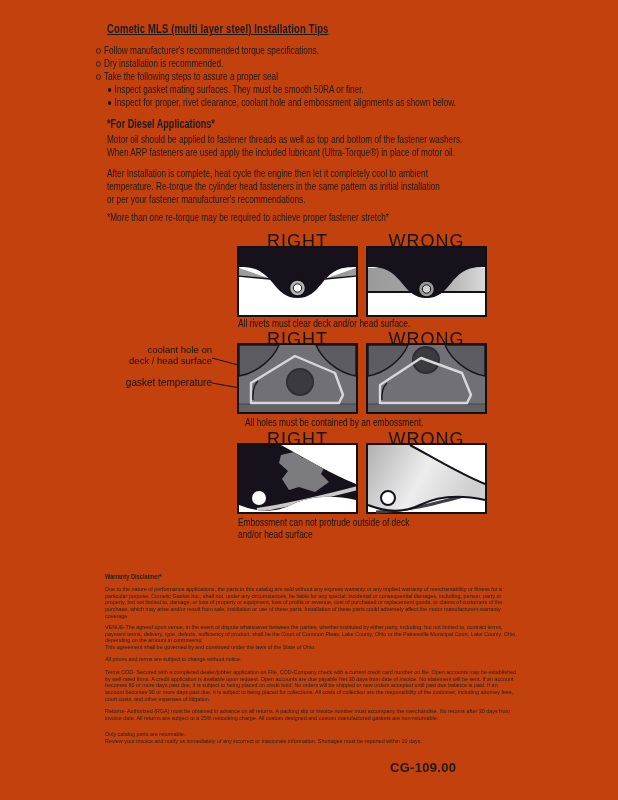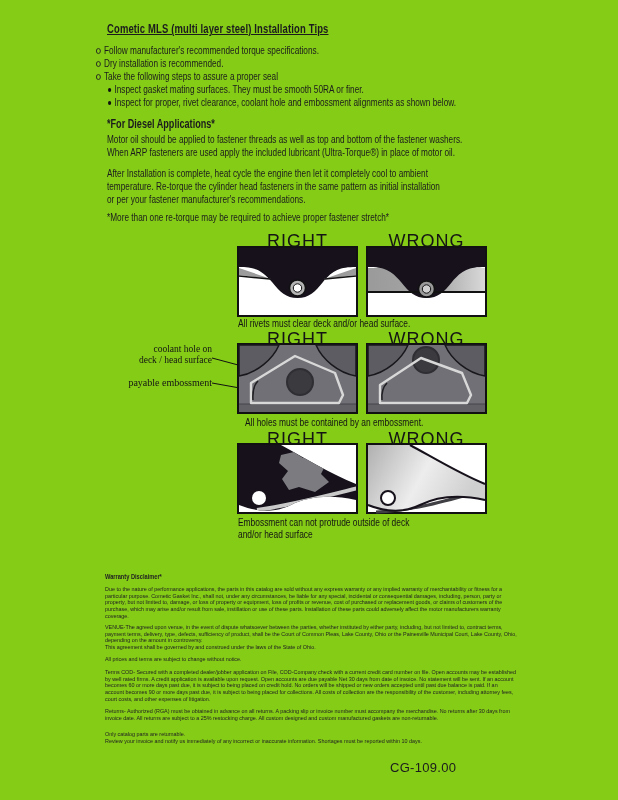--- a/index.html
+++ b/index.html
@@ -1,16 +1,16 @@
 <!DOCTYPE html>
 <html><head>
 <meta charset="utf-8">
 <style>
   html,body{margin:0;padding:0;background:#ffffff;}
-  .page{position:relative;width:618px;height:800px;background:#84cc16;
+  .page{position:relative;width:618px;height:800px;background:#c2410c;
         font-family:"Liberation Sans",sans-serif;color:#1b1b1d;overflow:hidden;}
   [data-bind]{white-space:pre-line;}
 
   .cond{transform:scaleX(0.8);transform-origin:0 0;}
 
   .title{position:absolute;left:107px;top:21px;font-size:13.5px;font-weight:bold;
          text-decoration:underline;letter-spacing:.2px;transform:scaleX(0.7);
          transform-origin:0 0;width:500px;}
   .bullets{position:absolute;left:96px;top:44px;width:560px;font-size:10.3px;line-height:13px;}
   .b-item{display:flex;align-items:flex-start;}
@@ -25,31 +25,31 @@
   .para{position:absolute;left:107px;font-size:10.3px;line-height:13.2px;width:572px;}
   .p1{top:133px;}
   .p2{top:167px;}
   .note{top:211px;}
 
   .dg-label{position:absolute;width:121px;text-align:center;font-size:18px;
             letter-spacing:1px;color:#141414;}
   .dg-box{position:absolute;width:121px;height:71px;}
   .dg-cap{position:absolute;font-size:10.5px;line-height:12px;color:#141414;width:300px;}
 
-  .lbl-left{position:absolute;text-align:right;font-size:9.5px;line-height:11px;color:#141414;font-family:Liberation Serif, serif;}
+  .lbl-left{position:absolute;text-align:right;font-size:9.5px;line-height:11px;color:#141414;}
   .ptr{position:absolute;left:212px;top:344px;}
 
   .legal{position:absolute;left:105px;top:574px;width:458px;font-size:6px;
          line-height:6.8px;color:#222;transform:scaleX(0.9);transform-origin:0 0;}
   .legal .lh{font-size:6.3px;font-weight:bold;margin:0 0 5px 0;}
   .legal p{margin:0;}
   .legal .m0{margin-top:5px;}.legal .m1{margin-top:4px;}.legal .m2{margin-top:5px;}
   .legal .m3{margin-top:6px;}.legal .m4{margin-top:5px;}.legal .m5{margin-top:10px;}
 
-  .code{position:absolute;left:390px;top:760px;font-size:13px;letter-spacing:.3px;color:#1b1b1d;}
+  .code{position:absolute;left:390px;top:760px;font-size:13px;letter-spacing:.3px;color:#1b1b1d;font-weight:bold;}
 </style>
 </head>
 <body>
 
 <div class="page">
 
   <div class="title" data-bind="page.title">Cometic MLS (multi layer steel) Installation Tips</div>
 
   <div class="bullets cond">
     <div class="b-item">
@@ -113,21 +113,21 @@
       <circle cx="60.5" cy="43" r="4.2" fill="#cfcfcf" stroke="#111" stroke-width="1"></circle>
     </svg>
   </div>
   <div class="dg-cap cond" style="left:238px;top:317px" data-bind="diagrams.rows.0.caption">All rivets must clear deck and/or head surface.</div>
 
   <div class="dg-label" style="left:237px;top:329px" data-bind="diagrams.right_label">RIGHT</div>
   <div class="dg-label" style="left:366px;top:329px" data-bind="diagrams.wrong_label">WRONG</div>
 
   <div class="lbl-left" style="left:110px;top:344px;width:102px" data-bind="diagrams.rows.1.label_coolant">coolant hole on
 deck / head surface</div>
-  <div class="lbl-left" style="left:110px;top:377px;width:102px;font-size:10px" data-bind="diagrams.rows.1.label_embossment">payable embossment</div>
+  <div class="lbl-left" style="left:110px;top:377px;width:102px;font-size:10px" data-bind="diagrams.rows.1.label_embossment">gasket temperature</div>
   <svg class="ptr" width="92" height="56" viewBox="0 0 92 56">
     <path d="M0,14 L86,37 M0,39 L50,48" stroke="#111" stroke-width="1" fill="none"></path>
   </svg>
 
   <div class="dg-box" style="left:237px;top:343px">
     <svg width="121" height="71" viewBox="0 0 121 71">
       <rect x="1" y="1" width="119" height="69" fill="#707076" stroke="#111" stroke-width="2"></rect>
       <path d="M2,2 H42 C36,16 20,30 2,33 Z" fill="#5c5c62" stroke="#18181c" stroke-width="1.5"></path>
       <path d="M119,2 H79 C85,16 101,30 119,33 Z" fill="#5c5c62" stroke="#18181c" stroke-width="1.5"></path>
       <rect x="2" y="61" width="117" height="8" fill="#616166"></rect>

